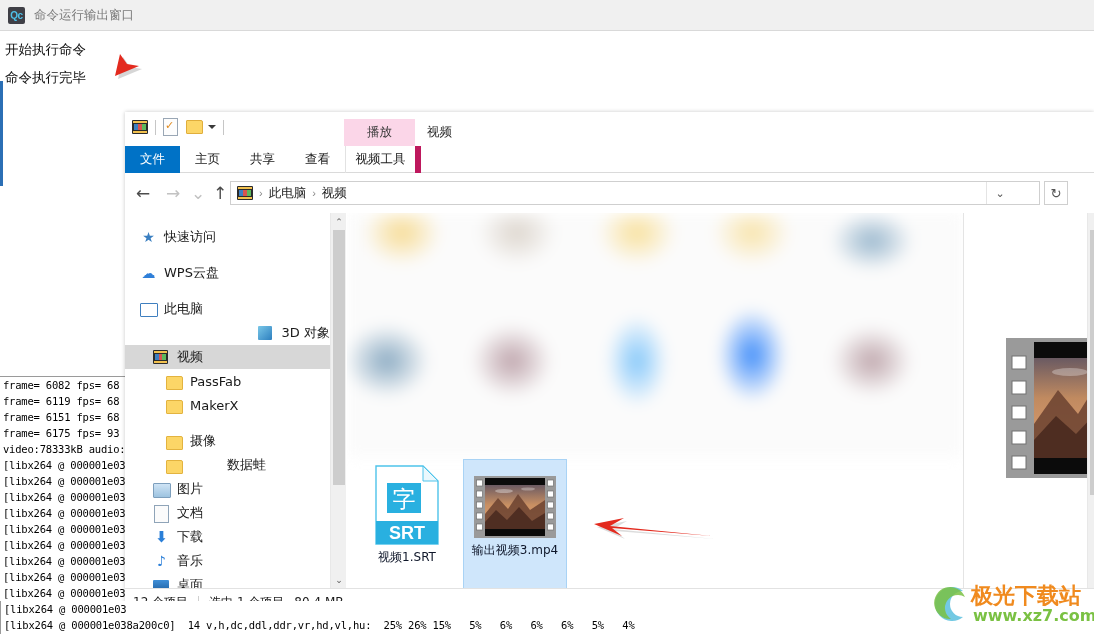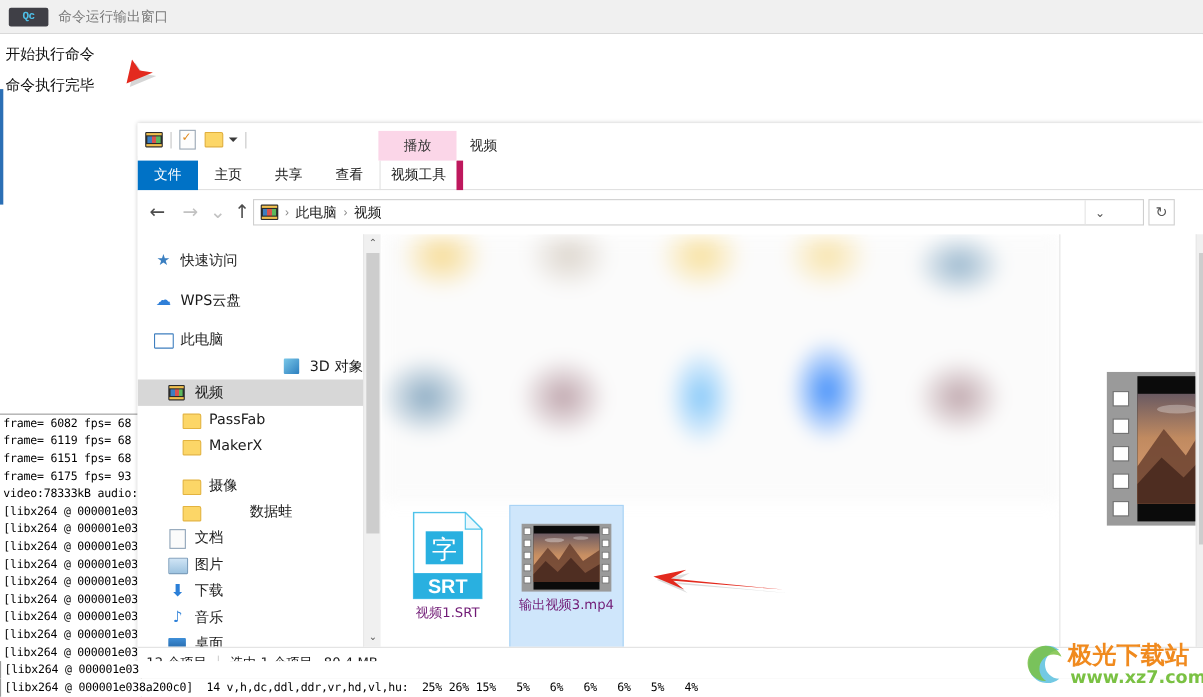--- a/index.html
+++ b/index.html
@@ -15,24 +15,24 @@
     background:#ffffff;
     border-right:1px solid #c8c8c8;
     box-sizing:border-box;
   }
   #qc-titlebar{
     position:absolute;left:0;top:0;width:1094px;height:31px;
     background:#f0f0f0;border-bottom:1px solid #d9d9d9;
     display:flex;align-items:center;padding-left:8px;box-sizing:border-box;
   }
   #qc-appicon{
-    width:36px;height:17px;background:#3f3f46;border-radius:2px;
+    width:17px;height:17px;background:#3f3f46;border-radius:2px;
     display:flex;align-items:center;justify-content:center;
     font-size:10px;color:#4ec0e8;font-weight:bold;letter-spacing:-0.5px;
-    font-family:Liberation Mono, monospace;flex:none;
+    font-family:Liberation Sans, sans-serif;flex:none;
   }
   #qc-title{
     margin-left:9px;font-size:12.5px;color:#7a7a7a;
     font-family:"DejaVu Sans","Liberation Sans",sans-serif;
   }
   #qc-body{
     position:absolute;left:0;top:31px;width:1094px;height:603px;
     background:#ffffff;
   }
   .qc-line{
@@ -244,21 +244,21 @@
       radial-gradient(55px 48px at 525px 148px, rgba(168,134,142,.72), rgba(255,255,255,0) 74%),
       #fbfbfb;
     filter:blur(7px);
   }
   .file-tile{
     position:absolute;width:104px;height:130px;box-sizing:border-box;
     display:flex;flex-direction:column;align-items:center;
   }
   .file-tile.selected{background:#cfe6fb;border:1px solid #a9d3f5;}
   .tile-label{
-    font-size:12px;color:#701a75;margin-top:4px;white-space:nowrap;
+    font-size:12px;color:#0f172a;margin-top:4px;white-space:nowrap;
     font-family:"DejaVu Sans","Liberation Sans",sans-serif;
   }
   
   .srt-icon{position:relative;width:64px;height:80px;margin-top:6px;}
   
   .mp4-thumb{position:relative;width:82px;height:62px;margin-top:16px;}
   
   #content-scroll{
     position:absolute;left:962px;top:101px;width:16px;height:375px;background:#f0f0f0;
     border-left:1px solid #e8e8e8;box-sizing:border-box;
@@ -431,29 +431,29 @@
       <span>摄像</span>
     </div>
     <div class="nav-item" style="padding-left:41px;gap:37px;">
       <div class="nav-ico">
           <div class="ico-folder"></div>
         </div>
       <span>数据蛙</span>
     </div>
     <div class="nav-item" style="padding-left:28px;">
       <div class="nav-ico">
+          <div class="ico-pic"></div>
+        </div>
+      <span>图片</span>
+    </div>
+    <div class="nav-item" style="padding-left:28px;">
+      <div class="nav-ico">
           <div class="ico-doc"></div>
         </div>
       <span>文档</span>
-    </div>
-    <div class="nav-item" style="padding-left:28px;">
-      <div class="nav-ico">
-          <div class="ico-pic"></div>
-        </div>
-      <span>图片</span>
     </div>
     <div class="nav-item" style="padding-left:28px;">
       <div class="nav-ico ico-dl">⬇</div>
       <span>下载</span>
     </div>
     <div class="nav-item" style="padding-left:28px;">
       <div class="nav-ico ico-music">♪</div>
       <span>音乐</span>
     </div>
     <div class="nav-item" style="padding-left:28px;">

